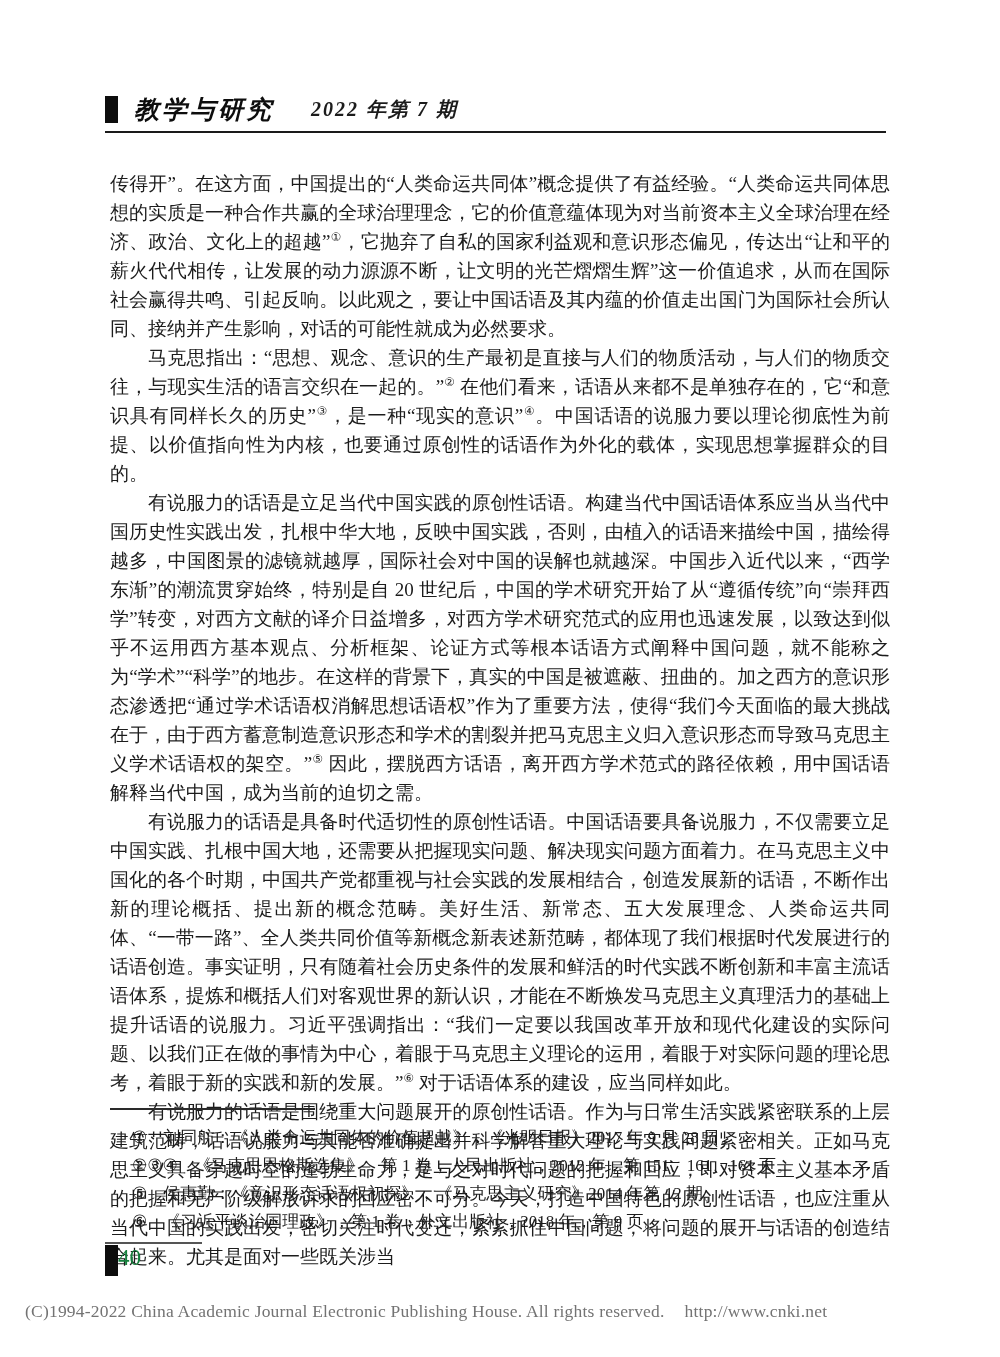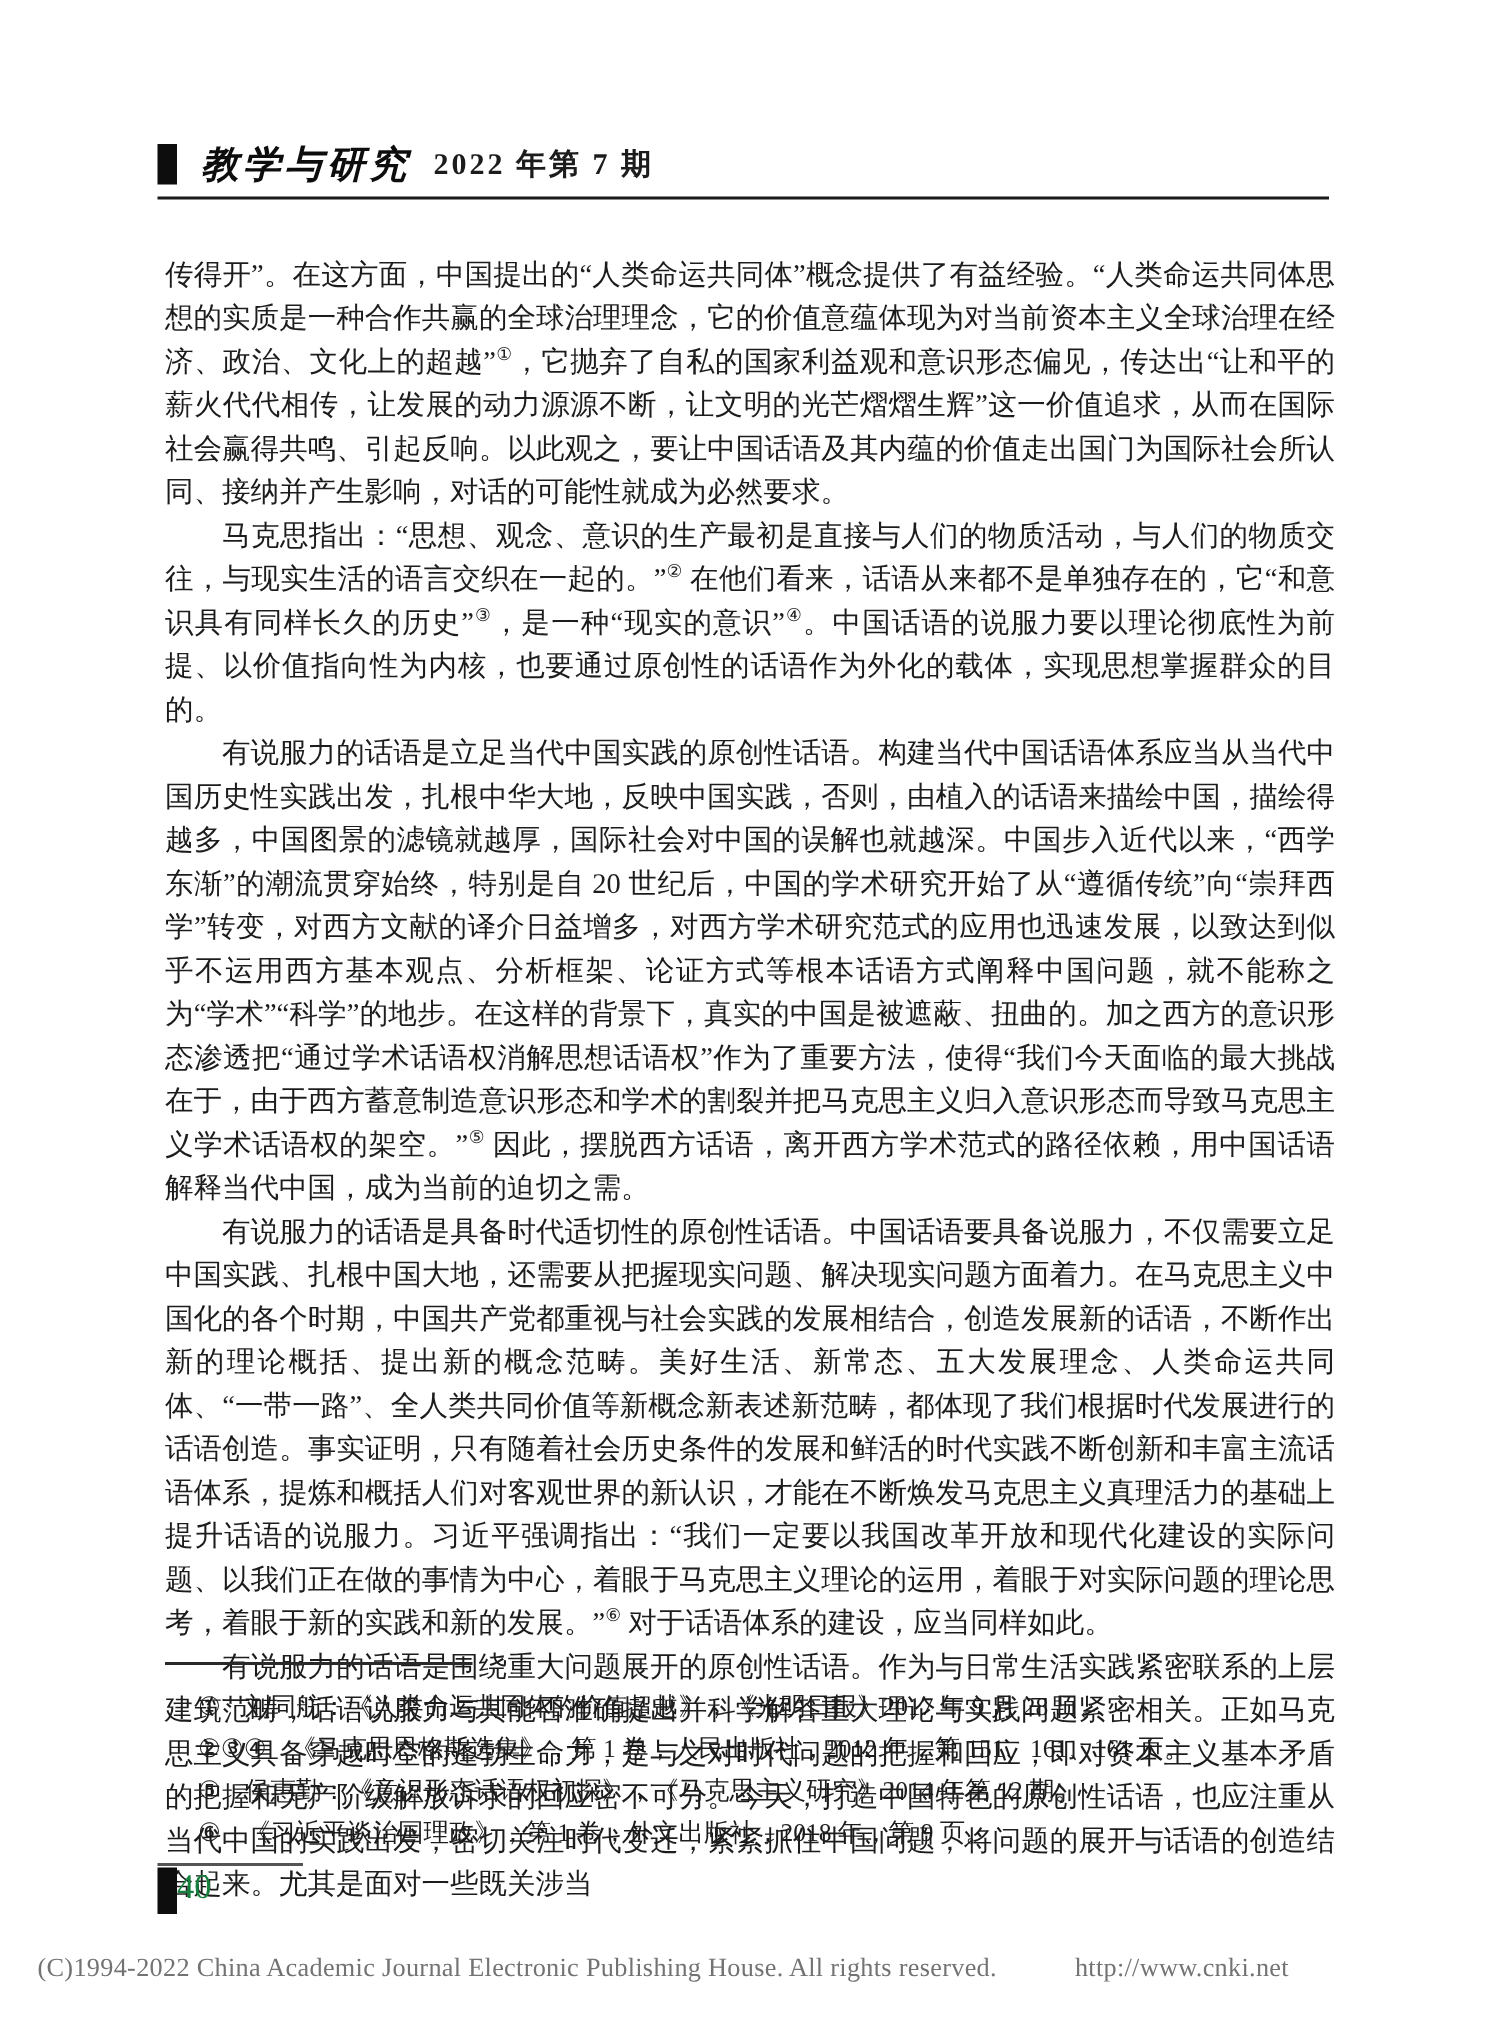--- a/index.html
+++ b/index.html
@@ -17,21 +17,21 @@
     position: absolute; left: 105px; top: 93px; width: 781px;
     border-bottom: 2px solid #1a1a1a;
     padding-bottom: 5px;
     display: flex; align-items: center;
   }
   .header-bar { width: 13px; height: 27px; background: #0d0d0d; margin-right: 16px; flex: 0 0 auto; }
   .logo {
     font-size: 25px; font-weight: bold; font-style: italic;
     letter-spacing: 3px; color: #0d0d0d;
   }
-  .issue { font-size: 20px; margin-left: 15px; font-weight: 600; letter-spacing: 2px; }
+  .issue { font-size: 20px; margin-left: 37px; font-weight: 600; letter-spacing: 2px; font-style: italic; }
 
   
   .body-text {
     position: absolute; left: 110px; top: 169px; width: 780px;
     font-size: 19px; line-height: 29px;
     text-align: justify;
   }
   .body-text p { margin: 0; }
   .body-text p.indent { text-indent: 2em; }
   .body-text sup { font-size: 0.62em; vertical-align: super; line-height: 0; }
@@ -54,21 +54,21 @@
   .pageno-bar { width: 13px; height: 31px; background: #0d0d0d; margin-top: 1px; flex: 0 0 auto; }
   .pageno-num { font-size: 23px; color: #15803d; margin-top: 1px; }
 
   
   .footer {
     position: absolute; left: 25px; top: 1301px; width: 950px;
     color: #737373; font-size: 17.5px; letter-spacing: 0.2px;
     display: flex; align-items: baseline;
     font-family: "Liberation Serif", serif;
   }
-  .footer-url { margin-left: 52px; }
+  .footer-url { margin-left: 20px; }
 </style>
 </head>
 <body>
 
 <div class="page">
 
   <div class="header">
     <div class="header-bar"></div>
     <span class="logo">教学与研究</span>
     <span class="issue">2022 年第 7 期</span>

